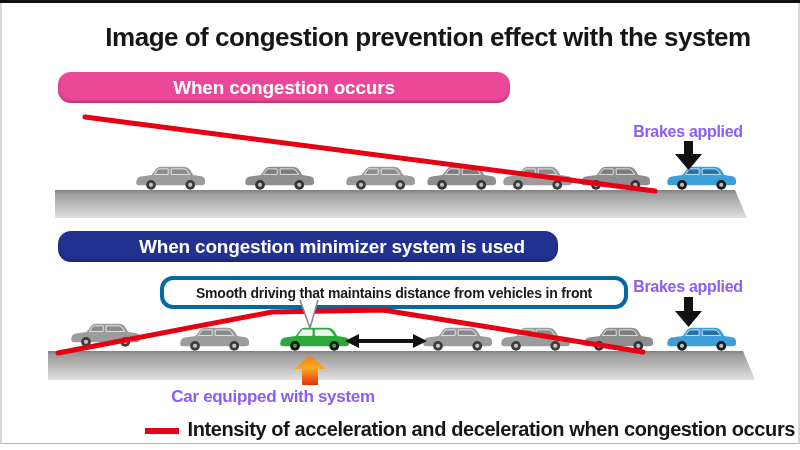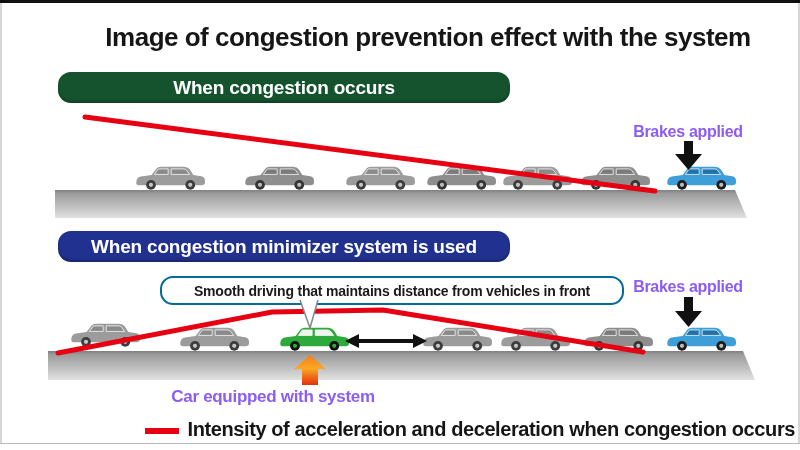--- a/index.html
+++ b/index.html
@@ -17,40 +17,40 @@
     position:absolute;left:0;top:22px;width:792px;text-align:center;
     font-size:26px;font-weight:bold;color:#161616;letter-spacing:-0.5px;margin-left:32px;
   }
   .pill{
     position:absolute;left:58px;width:452px;height:31px;border-radius:13px;
     display:flex;align-items:center;justify-content:center;
     color:#ffffff;font-size:19px;font-weight:bold;letter-spacing:-0.2px;
     box-shadow:inset 0 -2px 3px rgba(0,0,0,.25);
   }
   .pill-1{top:72px;}
-  .pill-2{top:231px;}
+  .pill-2{top:231px;padding-left:48px;}
 
   .road{
     position:absolute;
     background:linear-gradient(180deg,#7f7f7f 0%,#9b9b9b 12%,#c2c2c2 62%,#e2e2e2 100%);
   }
   .road-1{left:55px;top:190px;width:692px;height:28px;
     clip-path:polygon(0 0,calc(100% - 12px) 0,100% 100%,0 100%);}
   .road-2{left:48px;top:351px;width:707px;height:29px;
     clip-path:polygon(0 0,calc(100% - 12px) 0,100% 100%,0 100%);}
 
   .car{position:absolute;width:74px;height:27px;}
   .c-body{fill:var(--body);}
   .c-win{fill:var(--win);stroke:#ffffff;stroke-width:1.2;}
   .c-wheel{fill:var(--wheel);}
   .c-hub{fill:var(--hub);}
 
   .bubble{
     position:absolute;left:160px;top:276px;width:460px;height:25px;
-    background:#ffffff;border:2px solid #0369a1;border-radius:13px;
+    background:#ffffff;border:4px solid #0369a1;border-radius:13px;
     display:flex;align-items:center;justify-content:center;
     font-size:14px;font-weight:bold;color:#1a1a1a;letter-spacing:-0.2px;
   }
   .overlay{position:absolute;left:0;top:0;width:800px;height:450px;pointer-events:none;}
 
   .label{position:absolute;font-weight:bold;color:#8b5cf6;}
   .brakes{width:150px;text-align:center;font-size:16px;letter-spacing:-0.3px;}
   .brakes-1{left:613px;top:123px;}
   .brakes-2{left:613px;top:278px;}
   .caption{left:157px;top:387px;width:232px;text-align:center;font-size:17px;letter-spacing:-0.3px;}
@@ -78,21 +78,21 @@
     </defs>
   </svg>
 
   <div class="edge edge-top"></div>
   <div class="edge edge-left"></div>
   <div class="edge edge-right"></div>
   <div class="edge edge-bottom"></div>
 
   <div class="title">Image of congestion prevention effect with the system</div>
 
-  <div class="pill pill-1" style="background: #14532d;">
+  <div class="pill pill-1" style="background: #ec4899;">
     <span>When congestion occurs</span>
   </div>
   <div class="pill pill-2" style="background: rgb(33, 49, 143);">
     <span>When congestion minimizer system is used</span>
   </div>
 
   <div class="road road-1"></div>
   <div class="road road-2"></div>
 
   <div id="cars-congestion">

